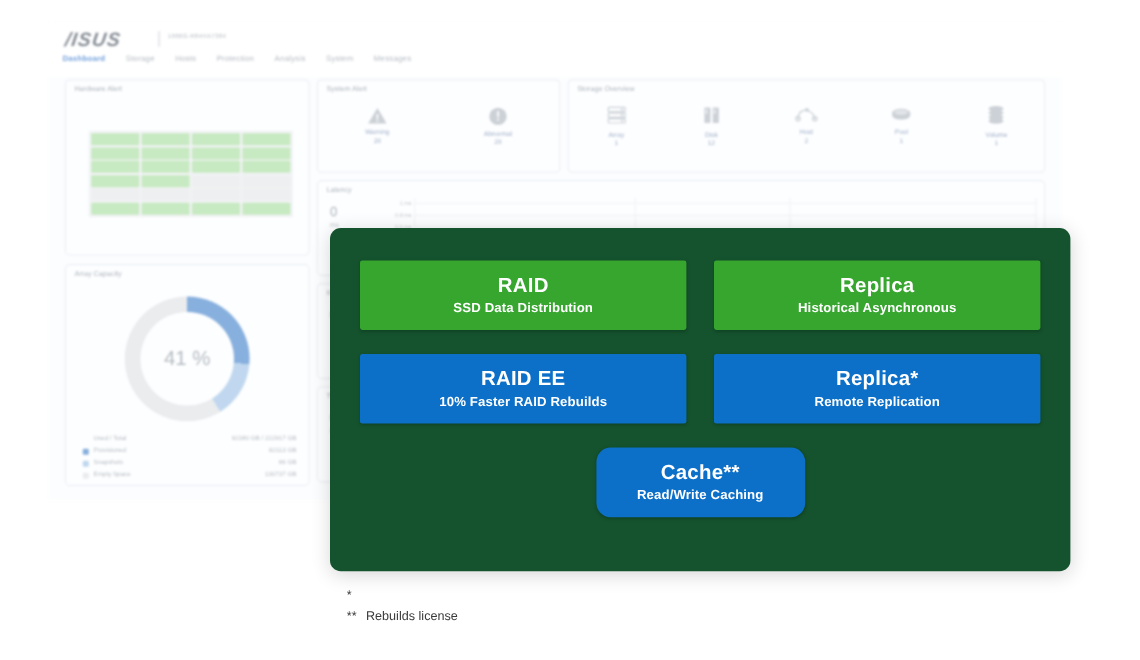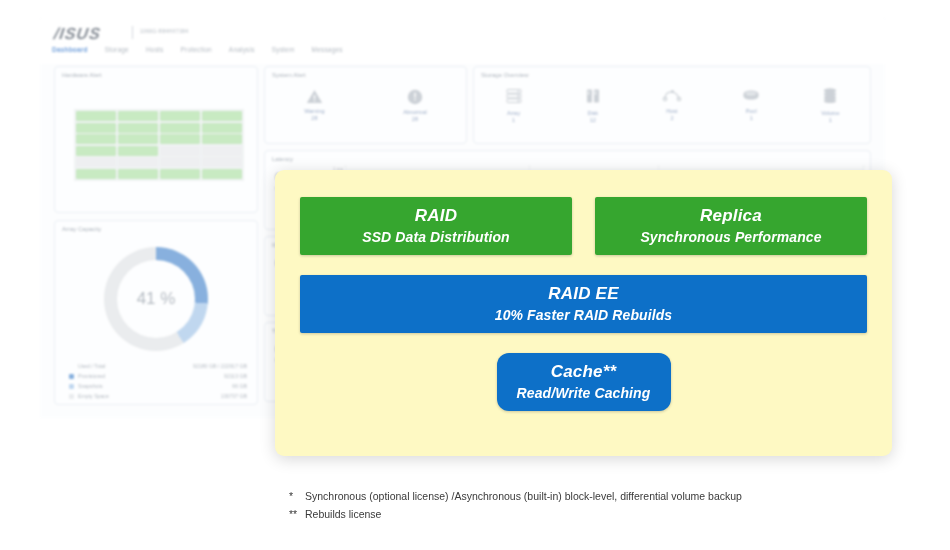--- a/index.html
+++ b/index.html
@@ -171,26 +171,25 @@
   }
   .xtick {
     position: absolute; bottom: -7px;
     font-size: 4.2px; color: #b9c0c8;
     transform: translateX(-50%);
   }
 
   
   #overlay {
     position: absolute;
-    left: 275px; top: 170px;
+    left: 275px; top: 190px;
     width: 617px; height: 286px;
-    background: #fef9c3;
+    background: #14532d;
     border-radius: 9px;
     box-shadow: 0 3px 16px rgba(0,0,0,0.16);
-    font-style: italic;
   }
   .cards {
     position: absolute;
     left: 25px; top: 27px;
     width: 567px;
   }
   .crow {
     display: flex;
     gap: 23px;
     margin-bottom: 20px;
@@ -214,21 +213,21 @@
   .card.green { background: #36a62f; }
   .card.blue  { background: #0d70c8; }
   .card.narrow { flex: 0 0 174px; border-radius: 12px; }
   .c-title {
     font-size: 17px;
     font-weight: bold;
     line-height: 1.05;
     letter-spacing: .2px;
   }
   .c-sub {
-    font-size: 14px;
+    font-size: 11px;
     font-weight: bold;
     margin-top: 5px;
     letter-spacing: .1px;
   }
 
   
   #footnotes {
     position: absolute;
     left: 289px; top: 487px;
     width: 600px;
@@ -484,45 +483,48 @@
   <div id="overlay">
     <div class="cards">
 
       <div class="crow">
         <div class="card green">
           <div class="c-title">RAID</div>
           <div class="c-sub">SSD Data Distribution</div>
         </div>
         <div class="card green">
           <div class="c-title">Replica</div>
-          <div class="c-sub">Synchronous Performance</div>
+          <div class="c-sub">Historical Asynchronous</div>
         </div>
       </div>
 
       <div class="crow">
         <div class="card blue">
           <div class="c-title">RAID EE</div>
           <div class="c-sub">10% Faster RAID Rebuilds</div>
         </div>
+        <div class="card blue">
+          <div class="c-title">Replica*</div>
+          <div class="c-sub">Remote Replication</div>
+        </div>
       </div>
 
       <div class="crow r3">
         <div class="card blue narrow">
           <div class="c-title">Cache**</div>
           <div class="c-sub">Read/Write Caching</div>
         </div>
       </div>
 
     </div>
   </div>
 
   <div id="footnotes">
     <div class="fn-row">
       <span class="fn-mark">*</span>
-      <span>Synchronous (optional license) /Asynchronous (built-in) block-level, differential volume backup</span>
     </div>
     <div class="fn-row">
       <span class="fn-mark">**</span>
       <span>Rebuilds license</span>
     </div>
   </div>
 
 </div>
 
 </body></html>

